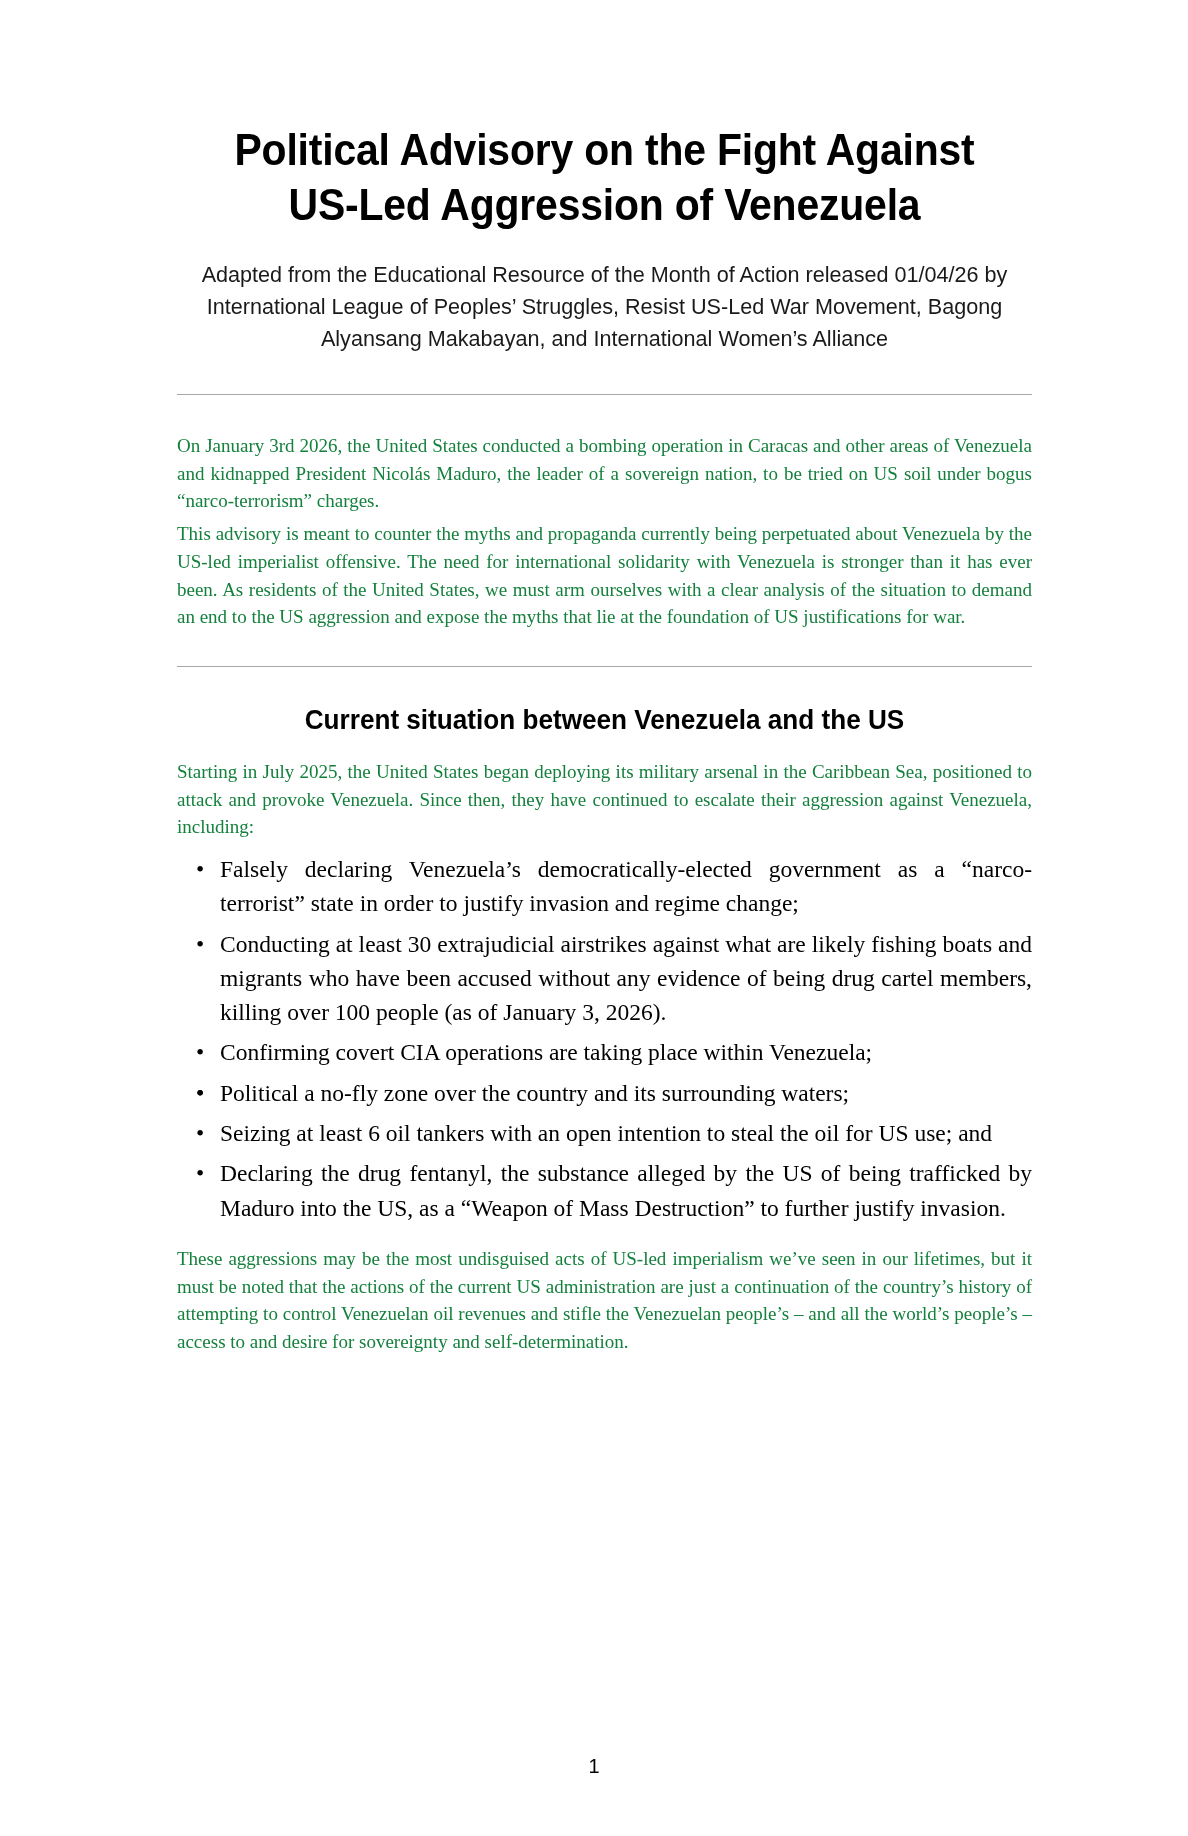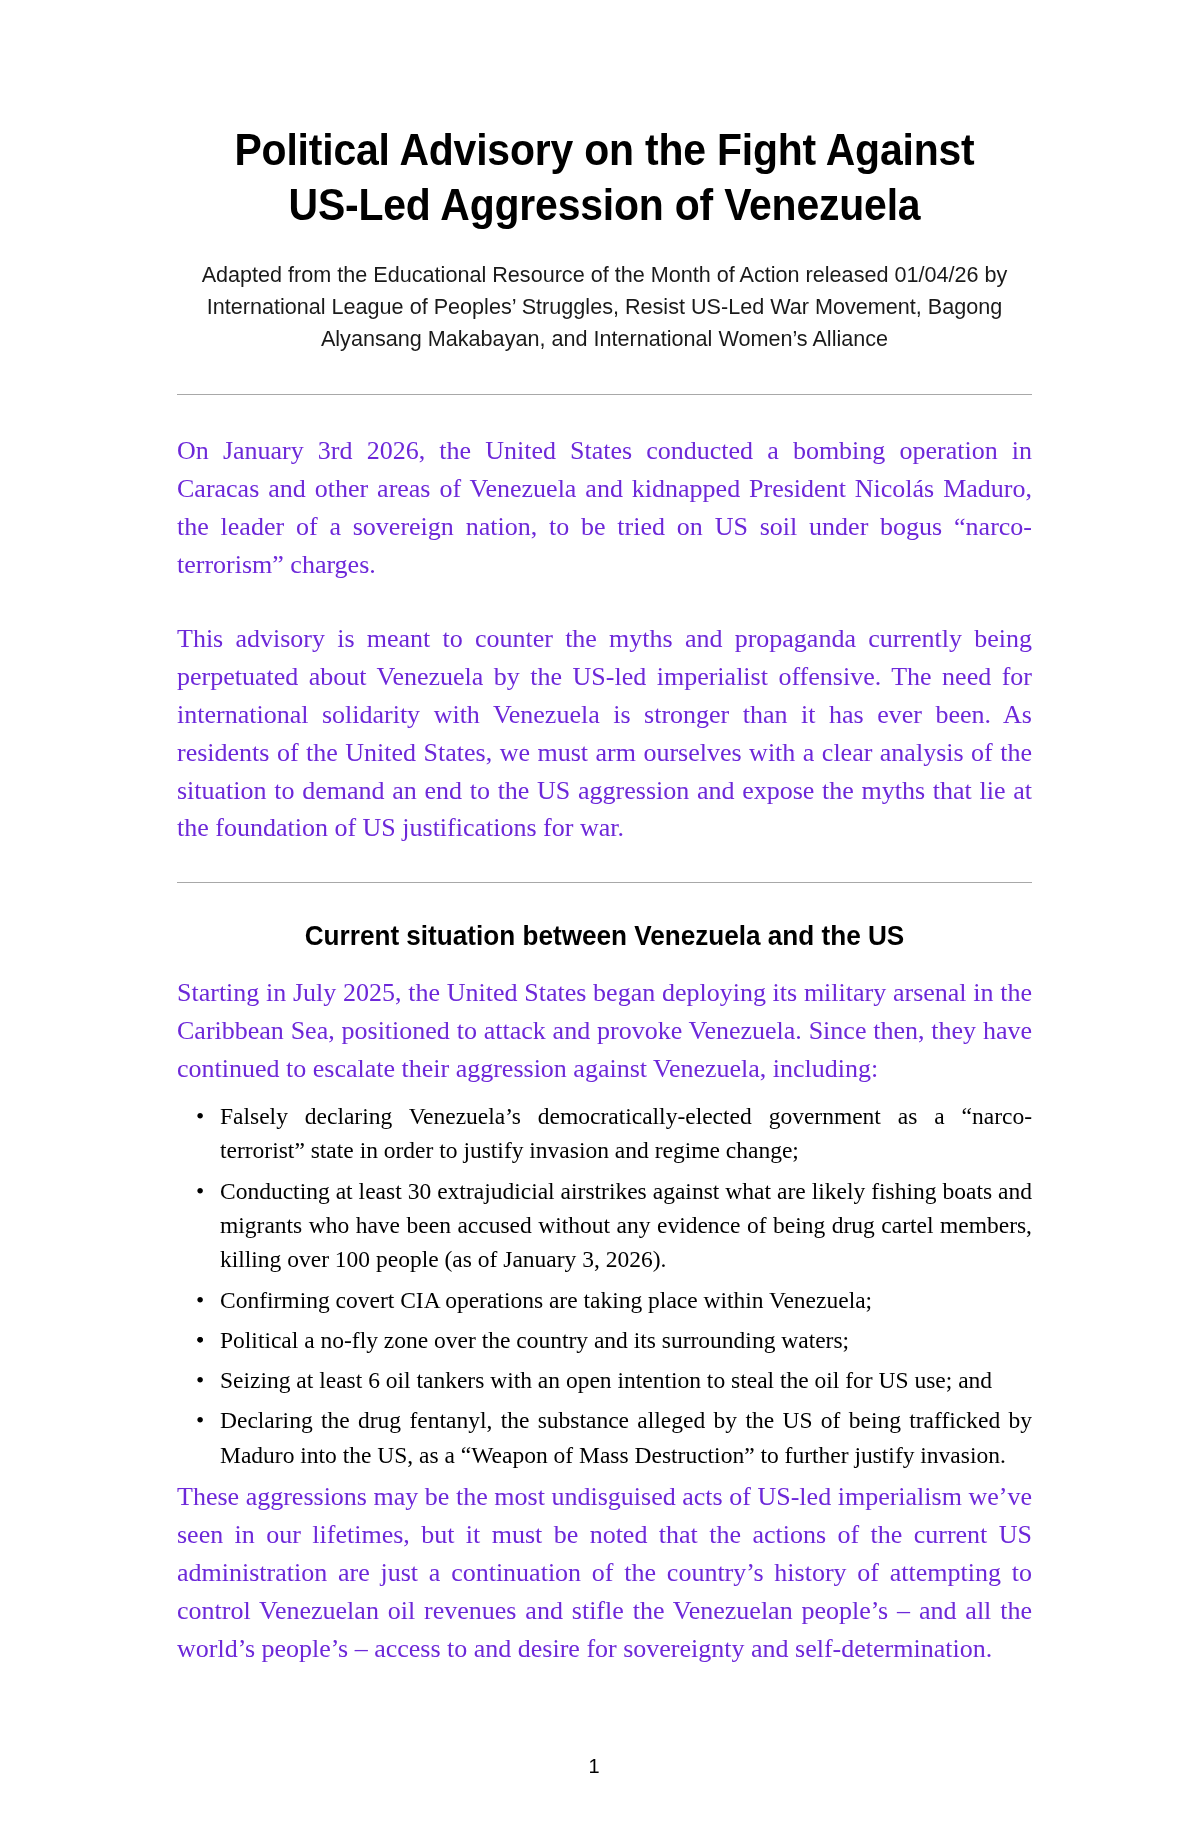--- a/index.html
+++ b/index.html
@@ -62,32 +62,32 @@
     margin: 0;
     width: 100%;
     height: 0;
   }
   .rule-top { margin-top: 39px; }
   .rule-mid { margin-top: 35px; }
 
   
   .body-p {
     font-family: "Liberation Serif", "DejaVu Serif", serif;
-    font-size: 26px;
+    font-size: 19px;
     line-height: 1.46;
-    color: #6d28d9;
+    color: #15803d;
     text-align: justify;
     text-justify: inter-word;
     margin: 0;
     hyphens: none;
   }
   .p-intro-1 { margin-top: 37px; }
-  .p-intro-2 { margin-top: 36px; }
+  .p-intro-2 { margin-top: 5px; }
   .p-after-heading { margin-top: 20px; }
-  .p-closing { margin-top: 6px; }
+  .p-closing { margin-top: 20px; }
 
   
   .section-heading {
     font-family: "Liberation Sans Narrow", "Liberation Sans", sans-serif;
     font-weight: bold;
     font-size: 27.5px;
     line-height: 1.3;
     text-align: center;
     color: #000000;
     margin: 0;

